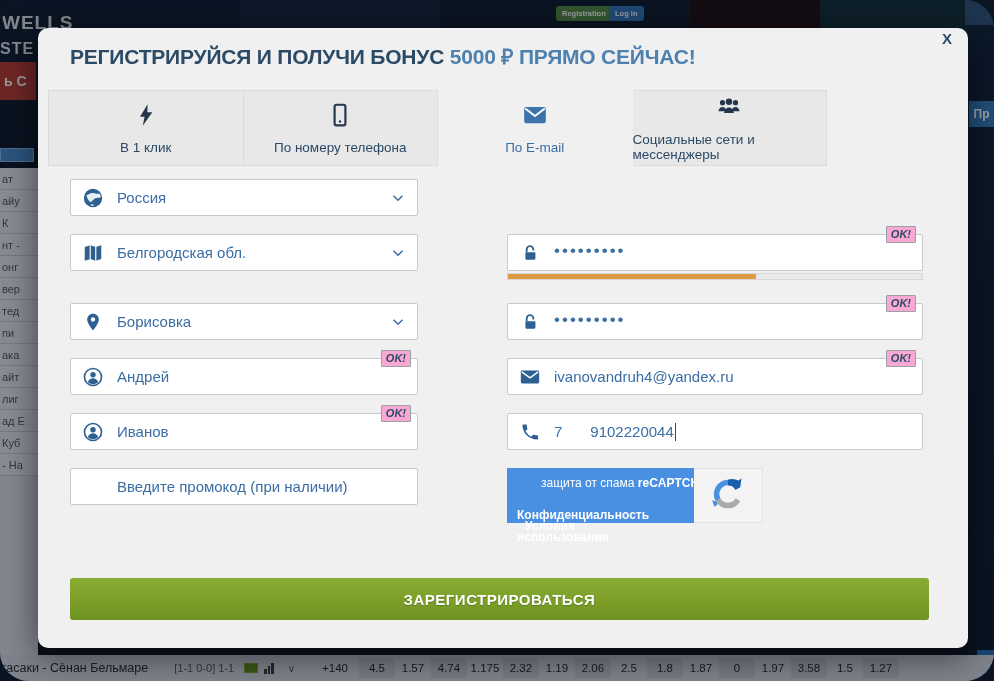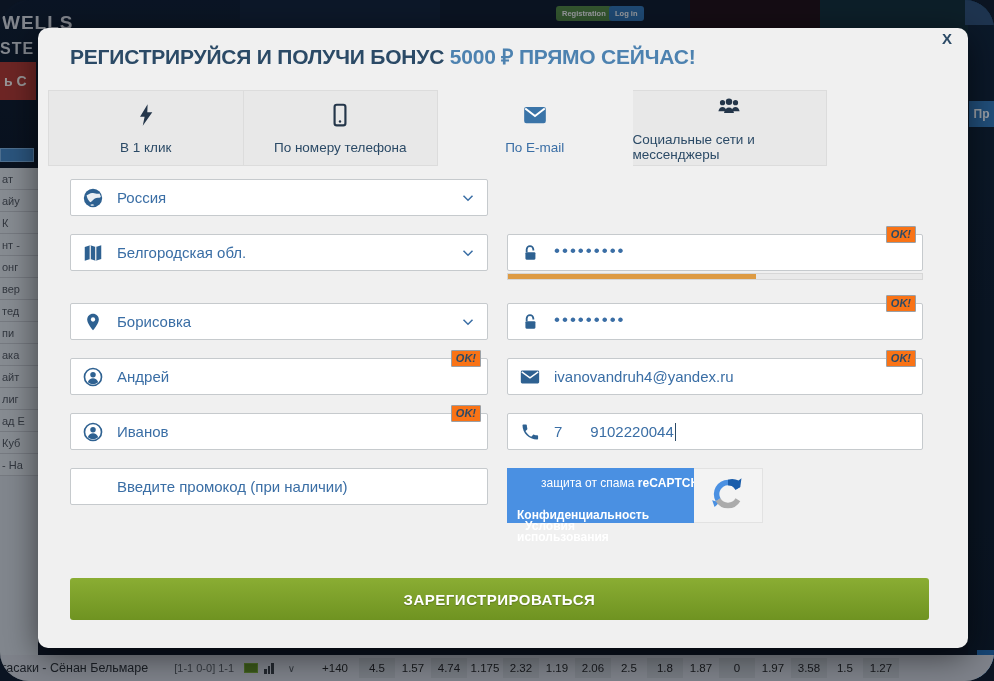--- a/index.html
+++ b/index.html
@@ -57,28 +57,28 @@
   .tabs { position:absolute; left:10px; top:62px; width:779px; height:76px; display:flex; }
   .tab { flex:1; background:#e8e8e8; border:1px solid #dcdcdc; display:flex; flex-direction:column;
          align-items:center; justify-content:center; gap:8px; cursor:pointer; }
   .tab + .tab { border-left:none; }
   .tab.active { background:transparent; border-color:transparent; }
   .tab-label { font-size:13.5px; color:#2b4a66; }
   .tab.active .tab-label { color:#3a6ea5; }
 
   .field { position:absolute; height:37px; background:#fff; border:1px solid #c6cacd; border-radius:2px;
            display:flex; align-items:center; padding:0 10px; cursor:text; }
-  .lcol { left:32px; width:418px; }
+  .lcol { left:32px; width:348px; }
   .rcol { left:469px; width:416px; }
   .ficon { display:flex; align-items:center; width:24px; justify-content:center; }
   .fval { color:#3a6ea5; font-size:15px; margin-left:12px; white-space:nowrap; }
   .fval.dots { font-size:17px; letter-spacing:2px; margin-top:-3px; }
   .fval.placeholder { margin-left:36px; }
   .chev { margin-left:auto; display:flex; align-items:center; }
-  .okbadge { position:absolute; top:-9px; right:6px; background:#f97316; border:1px solid #9aa0a6;
+  .okbadge { position:absolute; top:-9px; right:6px; background:#f9a8d4; border:1px solid #9aa0a6;
              font-style:italic; font-weight:700; font-size:11px; color:#2b4a66; padding:0 4px;
              line-height:15px; border-radius:1px; z-index:2; }
   .gap28 { display:inline-block; width:28px; }
   .caret { display:inline-block; width:1.5px; height:18px; background:#2b4a66; vertical-align:middle; margin-left:1px; }
 
   .strength { position:absolute; left:469px; top:245px; width:416px; height:7px; background:#e9e9e9;
               border:1px solid #d7d7d7; }
   .strength .fill { height:100%; width:60%; background:#dd9b44; }
 
   .captcha { position:absolute; left:469px; top:440px; height:55px; display:flex; }

